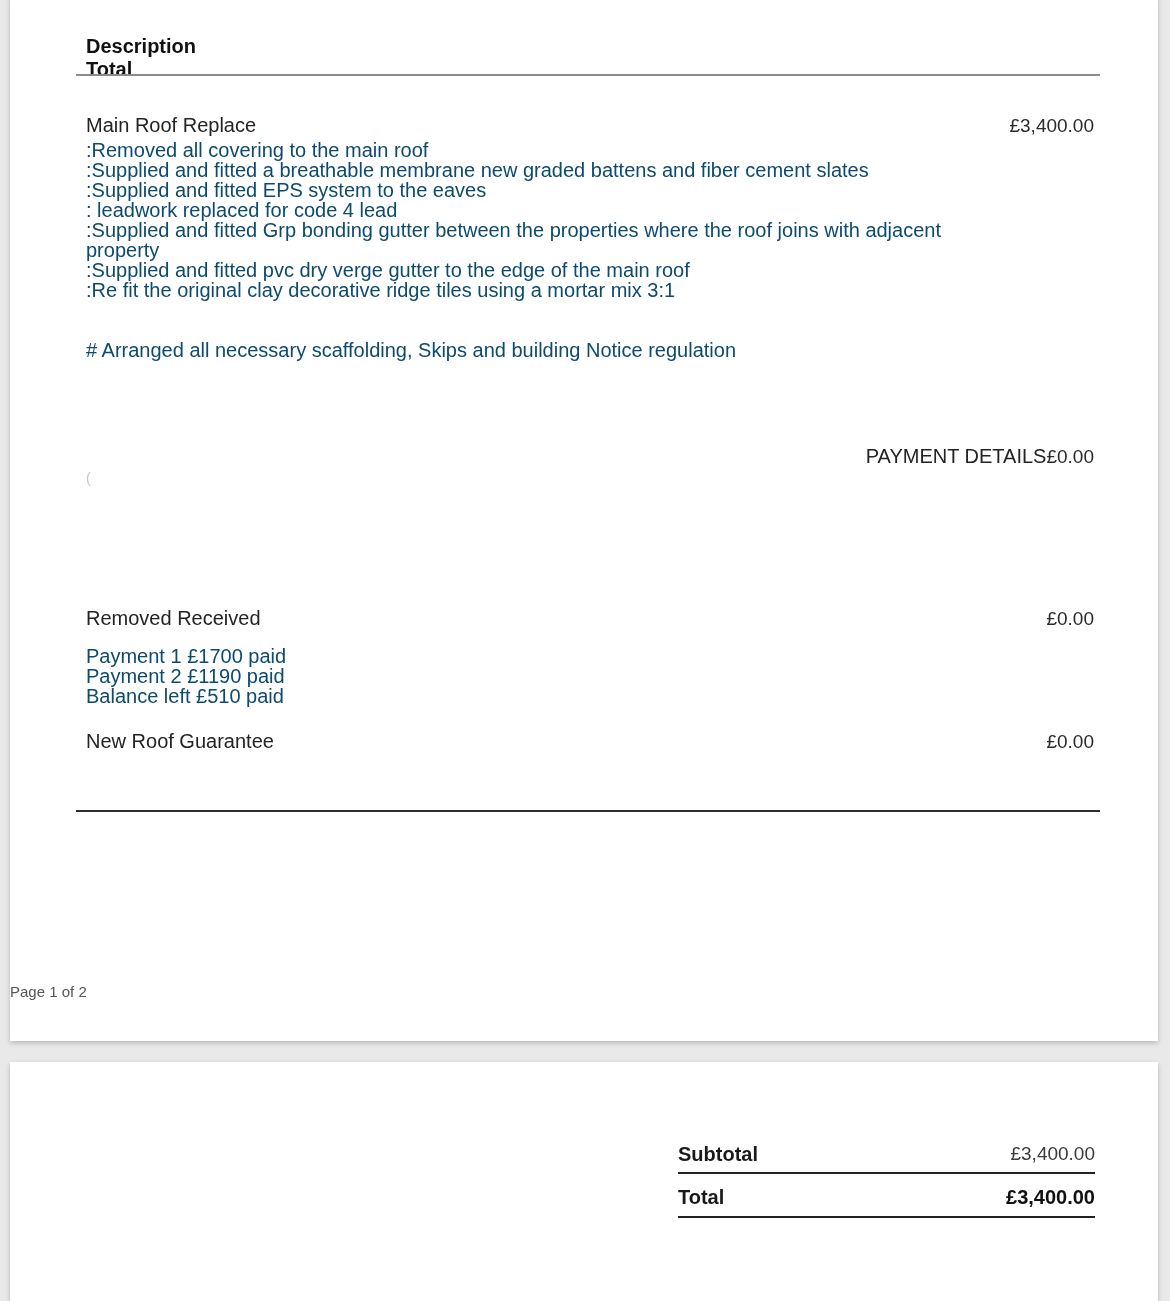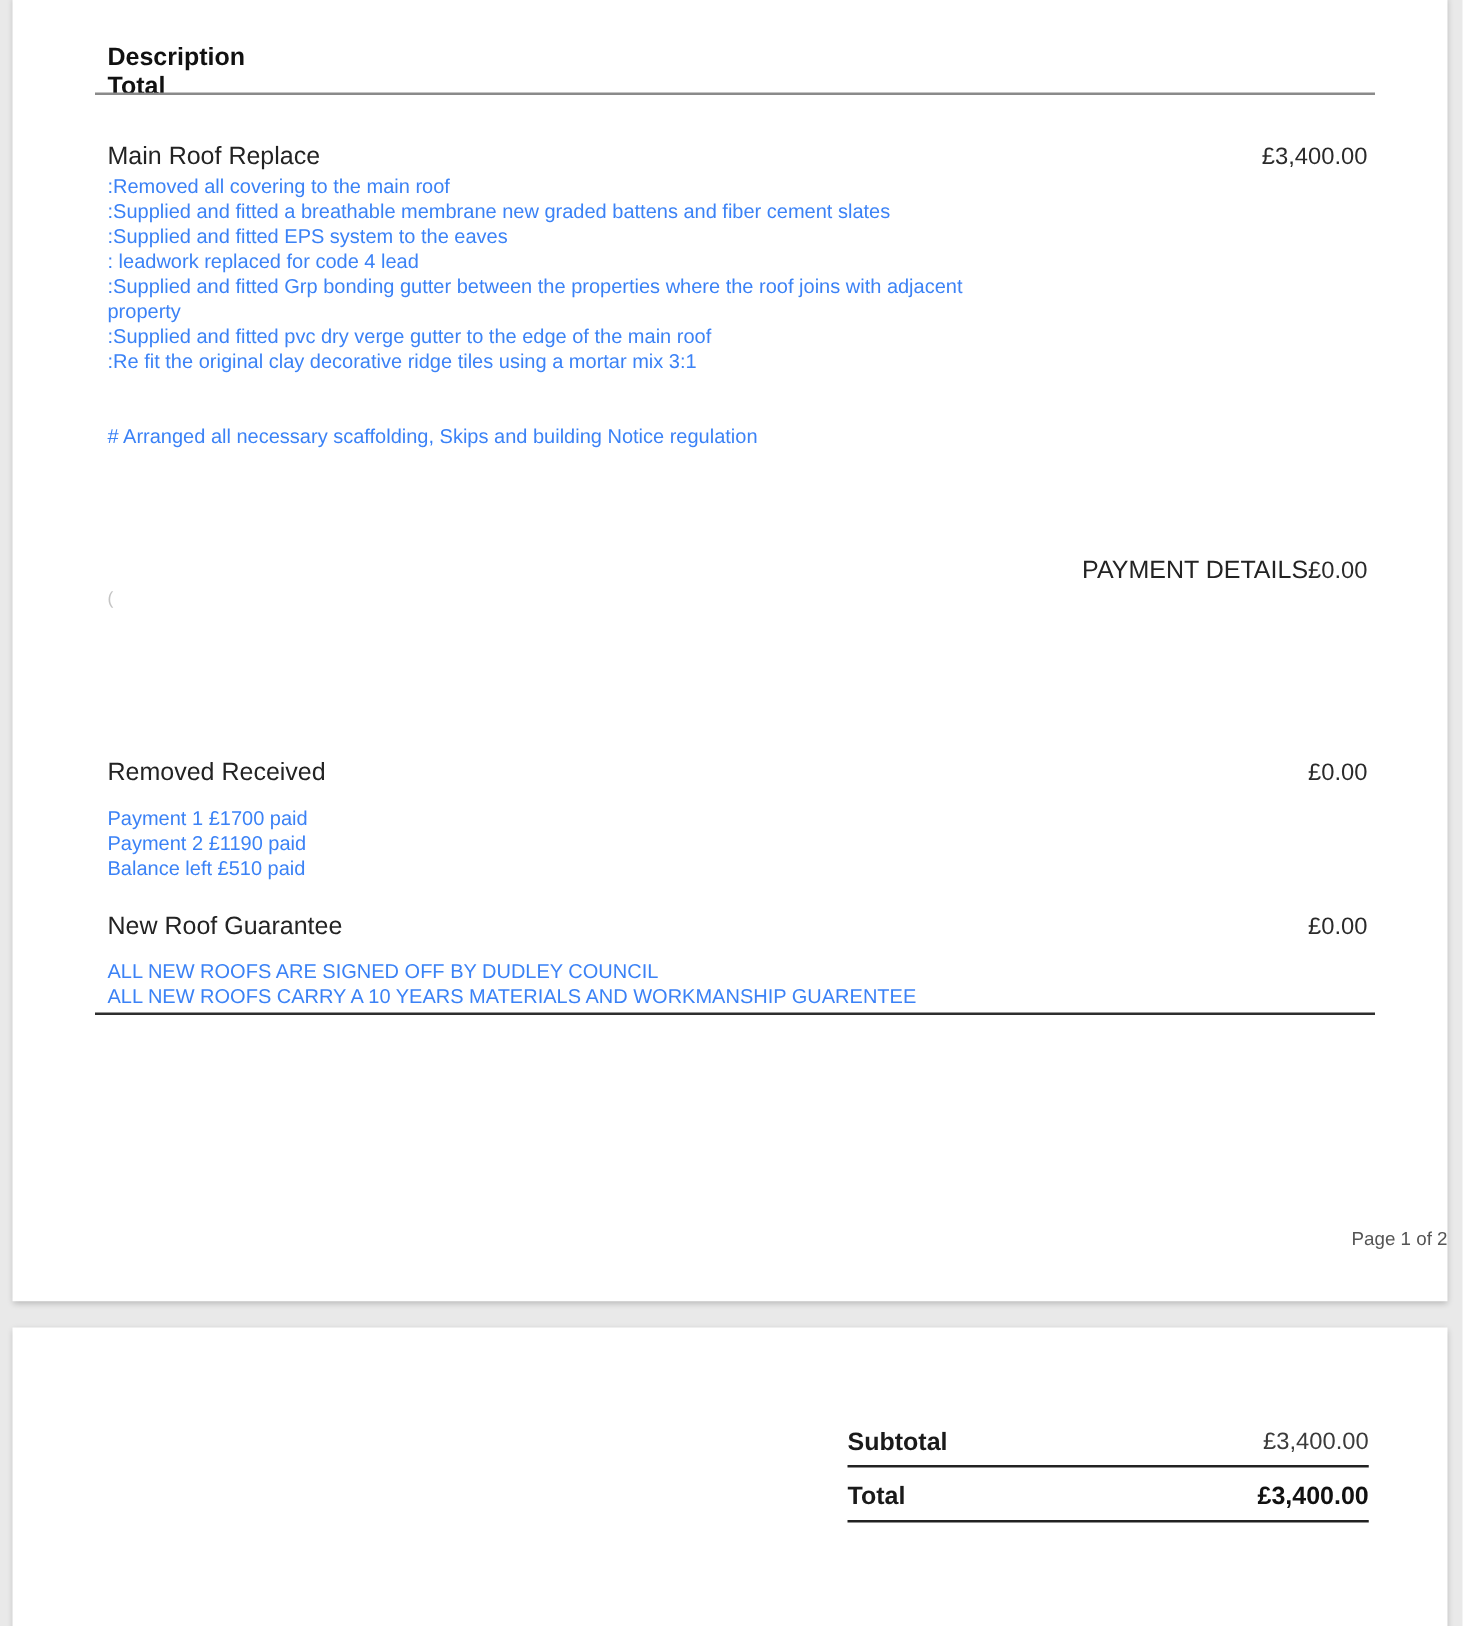--- a/index.html
+++ b/index.html
@@ -33,35 +33,35 @@
 
   .row-title {
     position:absolute; left:76px; right:64px;
     display:flex; justify-content:space-between; align-items:baseline;
     font-size:20px; font-weight:400; color:#232323;
     line-height:24px;
   }
   .row-title .amount { font-size:19px; color:#2a2a2a; }
   .row-body {
     position:absolute; left:76px; right:64px;
-    font-size:16px; line-height:20px; color:#3b82f6;
+    font-size:20px; line-height:20px; color:#0c4a6e;
     white-space:pre-line;
   }
   .item1-title { top:117px; }
   .item1-body  { top:144px; }
   .item2-title { top:448px;justify-content:flex-end; }
   .item2-body  { top:472px; font-size:14px; color:#c4c4c4; }
   .item3-title { top:610px; }
   .item3-body  { top:650px; }
   .item4-title { top:733px; }
   .item4-body  { top:772px; }
 
   .page-number {
     position:absolute; top:987px; left:0; right:0;
-    text-align:right; font-size:15px; color:#555;
+    text-align:left; font-size:15px; color:#555;
   }
 
   
   .summary {
     position:absolute; top:0; left:668px; width:417px; height:100%;
   }
   .sum-row {
     position:absolute; left:0; right:0;
     display:flex; justify-content:space-between; align-items:center;
     font-size:20px; line-height:24px;
@@ -114,22 +114,20 @@
     <span class="amount">£0.00</span>
   </div>
   <div class="row-body item3-body">Payment 1 £1700 paid
 Payment 2 £1190 paid
 Balance left £510 paid</div>
 
   <div class="row-title item4-title">
     <span>New Roof Guarantee</span>
     <span class="amount">£0.00</span>
   </div>
-  <div class="row-body item4-body">ALL NEW ROOFS ARE SIGNED OFF BY DUDLEY COUNCIL
-ALL NEW ROOFS CARRY A 10 YEARS MATERIALS AND WORKMANSHIP GUARENTEE</div>
 
   <div class="rule bottom-rule"></div>
 
   <div class="page-number">Page 1 of 2</div>
 </div>
 
 <div class="page page2">
   <div class="summary">
 
     <div class="sum-row sum-row1">

